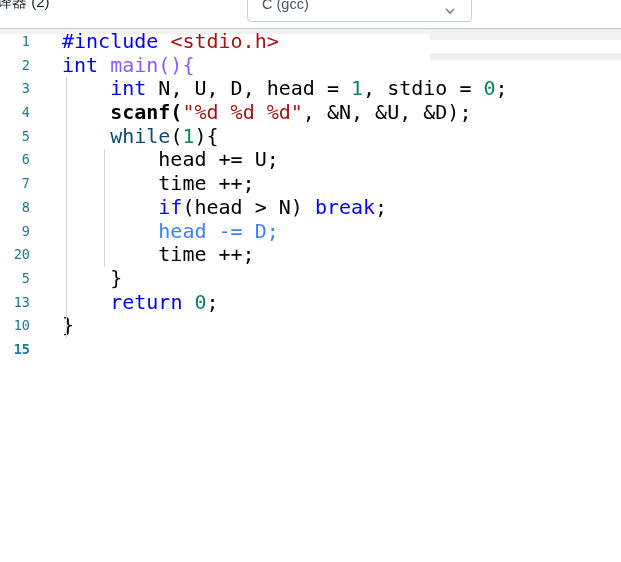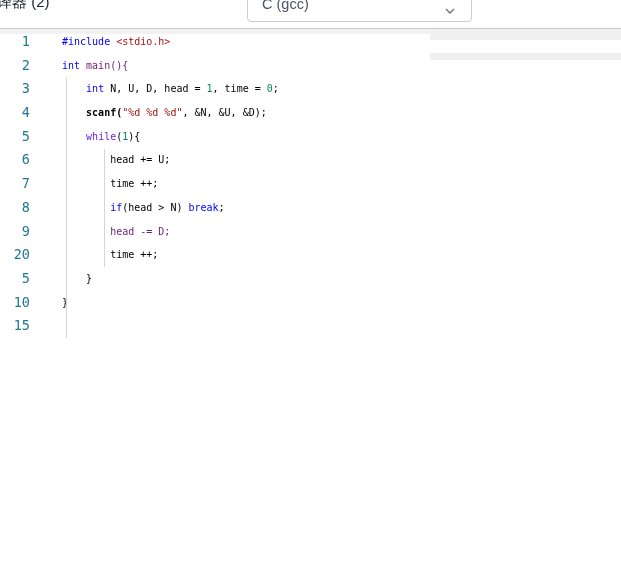--- a/index.html
+++ b/index.html
@@ -25,21 +25,21 @@
   .strip-b{position:absolute;top:53px;left:430px;right:0;height:7px;background:#f0f0f0;}
   #editor{position:absolute;top:30px;left:0;width:621px;}
   .line{display:flex;height:23.7px;}
   .ln{
     flex:none;width:30px;text-align:right;
     font-family:"DejaVu Sans Mono", monospace;font-size:13.5px;line-height:23.7px;
     color:#237893;user-select:none;
   }
   .code{
     flex:1;padding-left:32px;white-space:pre;
-    font-family:"DejaVu Sans Mono", monospace;font-size:10px;line-height:23.7px;
+    font-family:"DejaVu Sans Mono", monospace;font-size:20px;line-height:23.7px;
     color:#000000;
   }
   .guide{position:absolute;width:1px;background:#d6d6d6;}
 </style>
 </head>
 <body>
 
 <div class="hdr-label">编译器 (2)</div>
 
 <div class="lang-select">
@@ -56,62 +56,66 @@
 <div class="strip-a"></div>
 <div class="strip-b"></div>
 
 <div id="editor">
     <div class="line">
       <span class="ln" style="color: rgb(35, 120, 147);">1</span>
       <span class="code"><span style="color: rgb(0, 0, 255);">#include </span><span style="color: rgb(163, 21, 21);">&lt;stdio.h&gt;</span></span>
     </div>
     <div class="line">
       <span class="ln" style="color: rgb(35, 120, 147);">2</span>
-      <span class="code"><span style="color: rgb(0, 0, 255);">int</span><span style="color: #701a75;"> main(){</span></span>
+      <span class="code"><span style="color: rgb(0, 0, 255);">int</span><span style="color: #8b5cf6;"> main(){</span></span>
     </div>
     <div class="line">
       <span class="ln" style="color: rgb(35, 120, 147);">3</span>
-      <span class="code"><span style="color: rgb(0, 0, 0);">    </span><span style="color: rgb(0, 0, 255);">int</span><span style="color: rgb(0, 0, 0); text-align: center;"> N, U, D, head = </span><span style="color: rgb(9, 134, 88);">1</span><span style="color: rgb(0, 0, 0);">, time = </span><span style="color: rgb(9, 134, 88);">0</span><span style="color: rgb(0, 0, 0);">;</span></span>
+      <span class="code"><span style="color: rgb(0, 0, 0);">    </span><span style="color: rgb(0, 0, 255);">int</span><span style="color: rgb(0, 0, 0); text-align: center;"> N, U, D, head = </span><span style="color: rgb(9, 134, 88);">1</span><span style="color: rgb(0, 0, 0);">, stdio = </span><span style="color: rgb(9, 134, 88);">0</span><span style="color: rgb(0, 0, 0);">;</span></span>
     </div>
     <div class="line">
       <span class="ln" style="color: rgb(35, 120, 147);">4</span>
       <span class="code"><span style="color: rgb(0, 0, 0); font-weight: bold;">    scanf(</span><span style="color: rgb(163, 21, 21);">"%d %d %d"</span><span style="color: rgb(0, 0, 0);">, &amp;N, &amp;U, &amp;D);</span></span>
     </div>
     <div class="line">
       <span class="ln" style="color: rgb(35, 120, 147);">5</span>
-      <span class="code"><span style="color: rgb(0, 0, 0);">    </span><span style="color: #6d28d9;">while</span><span style="color: rgb(0, 0, 0);">(</span><span style="color: rgb(9, 134, 88);">1</span><span style="color: rgb(0, 0, 0);">){</span></span>
+      <span class="code"><span style="color: rgb(0, 0, 0);">    </span><span style="color: #0c4a6e;">while</span><span style="color: rgb(0, 0, 0);">(</span><span style="color: rgb(9, 134, 88);">1</span><span style="color: rgb(0, 0, 0);">){</span></span>
     </div>
     <div class="line">
       <span class="ln" style="color: rgb(35, 120, 147);">6</span>
       <span class="code"><span style="color: rgb(0, 0, 0); margin-top: 24px;">        head += U;</span></span>
     </div>
     <div class="line">
       <span class="ln" style="color: rgb(35, 120, 147);">7</span>
       <span class="code"><span style="color: rgb(0, 0, 0);">        time ++;</span></span>
     </div>
     <div class="line">
       <span class="ln" style="color: rgb(35, 120, 147);">8</span>
       <span class="code"><span style="color: rgb(0, 0, 0);">        </span><span style="color: rgb(0, 0, 255);">if</span><span style="color: rgb(0, 0, 0); margin-top: 32px;">(head &gt; N) </span><span style="color: rgb(0, 0, 255);">break</span><span style="color: rgb(0, 0, 0);">;</span></span>
     </div>
     <div class="line">
       <span class="ln" style="color: rgb(35, 120, 147);">9</span>
-      <span class="code"><span style="color: #701a75;">        head -= D;</span></span>
+      <span class="code"><span style="color: #3b82f6;">        head -= D;</span></span>
     </div>
     <div class="line">
       <span class="ln" style="color: rgb(35, 120, 147);">20</span>
       <span class="code"><span style="color: rgb(0, 0, 0);">        time ++;</span></span>
     </div>
     <div class="line">
       <span class="ln" style="color: rgb(35, 120, 147);">5</span>
       <span class="code"><span style="color: rgb(0, 0, 0);">    }</span></span>
     </div>
     <div class="line">
+      <span class="ln" style="color: rgb(35, 120, 147);">13</span>
+      <span class="code"><span style="color: rgb(0, 0, 0);">    </span><span style="color: rgb(0, 0, 255);">return</span><span style="color: rgb(0, 0, 0);"> </span><span style="color: rgb(9, 134, 88);">0</span><span style="color: rgb(0, 0, 0);">;</span></span>
+    </div>
+    <div class="line">
       <span class="ln" style="color: rgb(35, 120, 147);">10</span>
       <span class="code"><span style="color: rgb(0, 0, 0);">}</span></span>
     </div>
     <div class="line">
-      <span class="ln" style="color: rgb(35, 120, 147);">15</span>
+      <span class="ln" style="color: rgb(35, 120, 147); font-weight: bold;">15</span>
       <span class="code"></span>
     </div>
   </div>
 
 <div class="guide" style="background: rgb(214, 214, 214); left: 66px; top: 77.4px; height: 260.7px;"></div>
 <div class="guide" style="background: rgb(214, 214, 214); left: 104px; top: 148.5px; height: 118.5px;"></div>
 
 </body></html>

